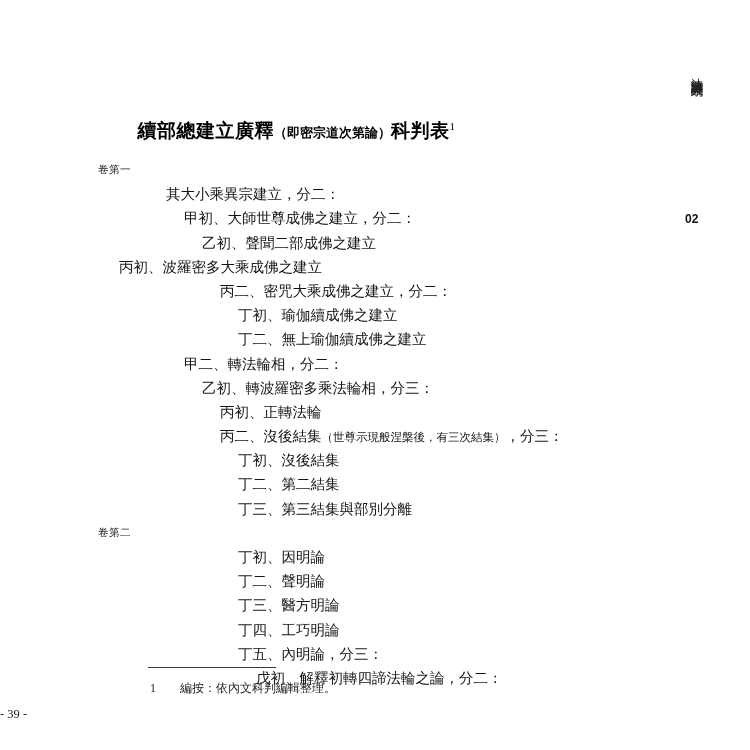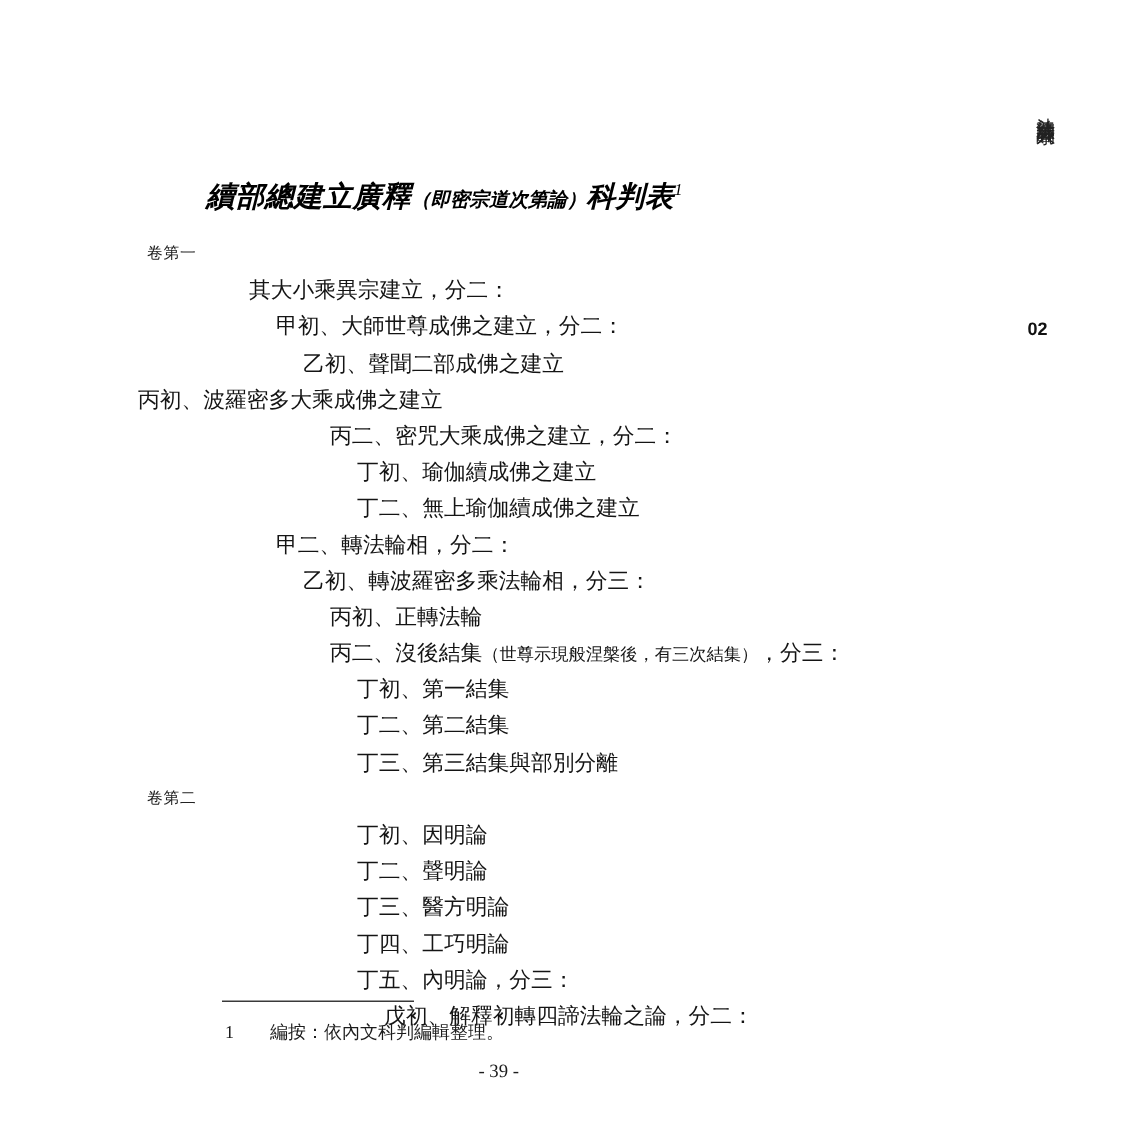--- a/index.html
+++ b/index.html
@@ -47,21 +47,20 @@
   .doc-title {
     position: absolute;
     top: 118px;
     left: 0;
     width: 593px;
     text-align: center;
     font-size: 19px;
     font-weight: bold;
     color: #000;
     letter-spacing: 0.5px;
-    font-style: italic;
   }
   .doc-title .title-sub {
     font-size: 13px;
     font-weight: bold;
     letter-spacing: 0px;
   }
   .doc-title .footnote-mark {
     font-size: 11px;
     vertical-align: super;
     font-weight: normal;
@@ -117,50 +116,49 @@
   .footnote .fn-num {
     display: inline-block;
     width: 30px;
   }
 
   .page-number {
     position: absolute;
     left: 0;
     top: 707px;
     width: 665px;
-    text-align: center;
     font-size: 12.5px;
     color: #1c1c1c;
   }
 </style>
 </head>
 <body>
 
 <div class="vertical-series">法尊法師譯著系列</div>
 
 <div class="series-number">02</div>
 
 <div class="doc-title">
   <span>續部總建立廣釋</span><span class="title-sub">（即密宗道次第論）</span><span>科判表</span><span class="footnote-mark">1</span>
 </div>
 
 <div class="outline" id="outline">
     <div class="line"><span class="vol-label">卷第一</span><span class="txt" style="margin-left: 148px;"></span></div>
     <div class="line"><span class="txt" style="margin-left: 166px;">其大小乘異宗建立，分二：</span></div>
     <div class="line"><span class="txt" style="margin-left: 184px;">甲初、大師世尊成佛之建立，分二：</span></div>
     <div class="line"><span class="txt" style="margin-left: 202px;">乙初、聲聞二部成佛之建立</span></div>
-    <div class="line"><span class="txt" style="margin-left: 92px;">丙初、波羅密多大乘成佛之建立</span></div>
+    <div class="line"><span class="txt" style="margin-left: 119px;">丙初、波羅密多大乘成佛之建立</span></div>
     <div class="line"><span class="txt" style="margin-left: 220px;">丙二、密咒大乘成佛之建立，分二：</span></div>
     <div class="line"><span class="txt" style="margin-left: 238px;">丁初、瑜伽續成佛之建立</span></div>
     <div class="line"><span class="txt" style="margin-left: 238px;">丁二、無上瑜伽續成佛之建立</span></div>
     <div class="line"><span class="txt" style="margin-left: 184px;">甲二、轉法輪相，分二：</span></div>
     <div class="line"><span class="txt" style="margin-left: 202px;">乙初、轉波羅密多乘法輪相，分三：</span></div>
     <div class="line"><span class="txt" style="margin-left: 220px;">丙初、正轉法輪</span></div>
     <div class="line"><span class="txt" style="margin-left: 220px;">丙二、沒後結集</span><span class="small">（世尊示現般涅槃後，有三次結集）</span><span>，分三：</span></div>
-    <div class="line"><span class="txt" style="margin-left: 238px;">丁初、第一結集</span></div>
+    <div class="line"><span class="txt" style="margin-left: 238px;">丁初、沒後結集</span></div>
     <div class="line"><span class="txt" style="margin-left: 238px;">丁二、第二結集</span></div>
     <div class="line"><span class="txt" style="margin-left: 238px;">丁三、第三結集與部別分離</span></div>
     <div class="line"><span class="vol-label">卷第二</span></div>
     <div class="line"><span class="txt" style="margin-left: 238px;">丁初、因明論</span></div>
     <div class="line"><span class="txt" style="margin-left: 238px;">丁二、聲明論</span></div>
     <div class="line"><span class="txt" style="margin-left: 238px;">丁三、醫方明論</span></div>
     <div class="line"><span class="txt" style="margin-left: 238px;">丁四、工巧明論</span></div>
     <div class="line"><span class="txt" style="margin-left: 238px;">丁五、內明論，分三：</span></div>
     <div class="line"><span class="txt" style="margin-left: 256px;">戊初、解釋初轉四諦法輪之論，分二：</span></div>
   </div>

